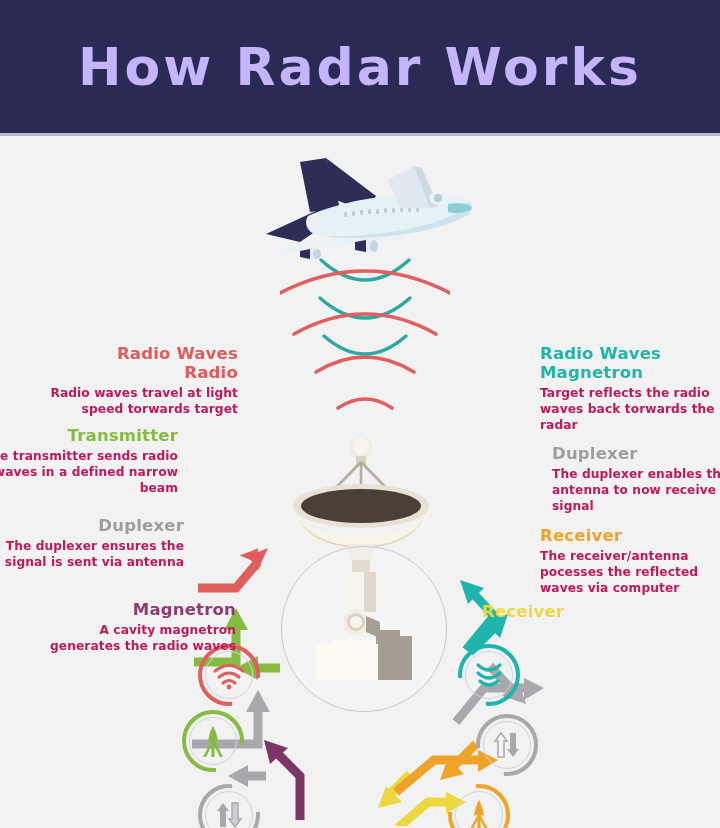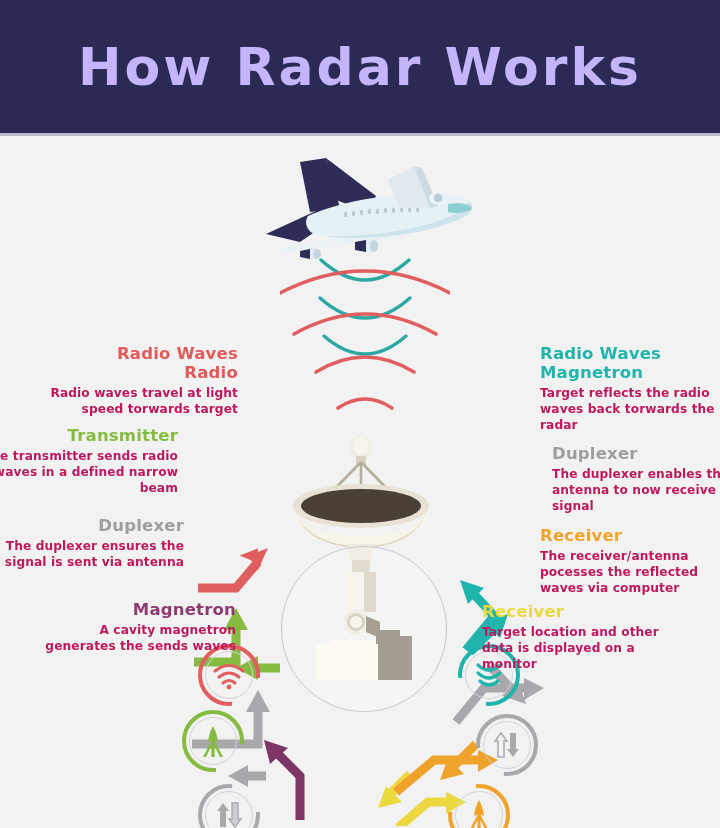--- a/index.html
+++ b/index.html
@@ -354,21 +354,21 @@
     <div class="glyph">
       <svg width="32" height="32" viewBox="0 0 32 32">
         <path d="M10 4 L16 12 L13 12 L13 28 L7 28 L7 12 L4 12 Z" fill="#a8a8ad"></path>
         <path d="M22 28 L16 20 L19 20 L19 4 L25 4 L25 20 L28 20 Z" fill="#cfcfd3" stroke="#a8a8ad" stroke-width="1.4"></path>
       </svg>
     </div>
   </div>
 
   <div class="block ta-r" style="left:36px; top:464px; width:200px;">
     <div class="ttl" style="color:#8e3b72;">Magnetron</div>
-    <div class="body">A cavity magnetron generates the sends waves</div>
+    <div class="body">A cavity magnetron generates the radio waves</div>
   </div>
 
   <div class="block ta-l" style="left:540px; top:208px;">
     <div class="ttl" style="color:#1fb5ad;">
       <span>Radio Waves</span><br>
       <span>Magnetron</span>
     </div>
     <div class="body">Target reflects the radio waves back torwards the radar</div>
   </div>
   <div class="badge notch-bl" style="left:458px; top:508px; color:#1fb5ad;">
@@ -412,16 +412,15 @@
         <path d="M15 2 Q19 9 20 18 L15 16 L10 18 Q11 9 15 2 Z" fill="#f0a32a"></path>
         <rect x="13.4" y="14" width="3.2" height="19" fill="#f0a32a"></rect>
         <path d="M14 16 L5 33 L8 33 L15 19 Z" fill="#f0a32a"></path>
         <path d="M16 16 L25 33 L22 33 L15 19 Z" fill="#f0a32a"></path>
       </svg>
     </div>
   </div>
 
   <div class="block ta-l" style="left:482px; top:466px; width:210px;">
     <div class="ttl" style="color:#ecd93f;">Receiver</div>
-    <div class="body">Target location and other data is displayed on a monitor</div>
   </div>
 
 </div>
 
 </body></html>

